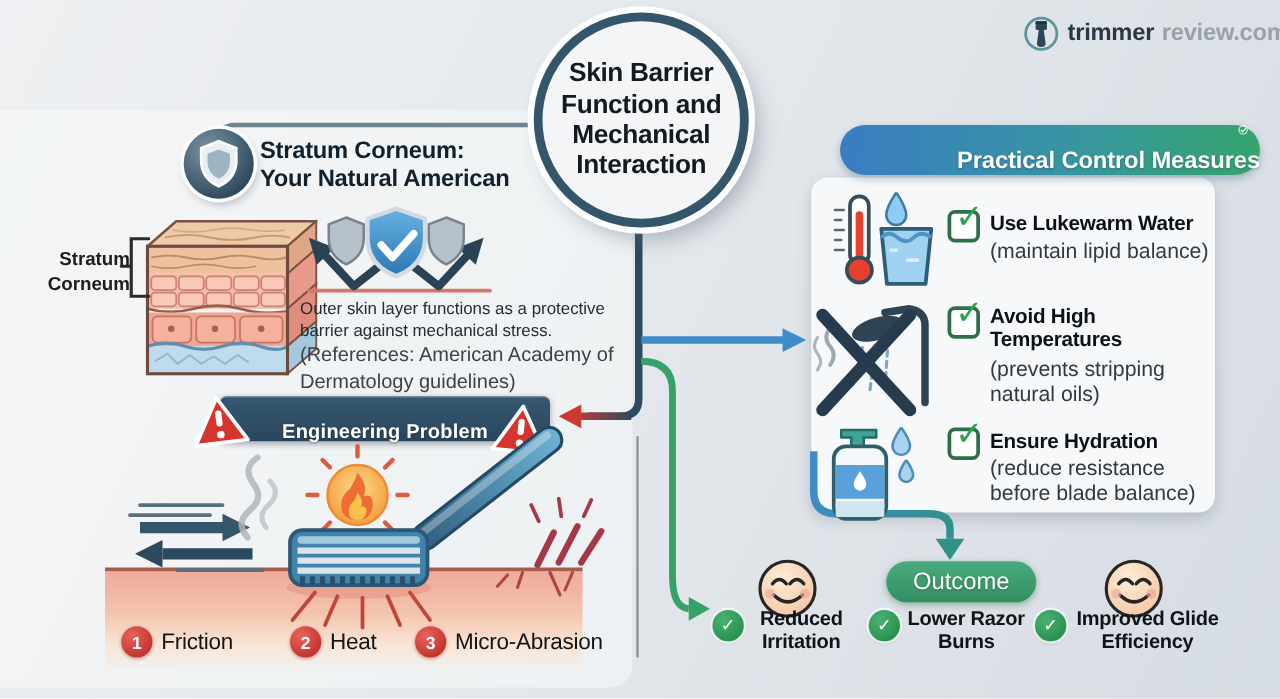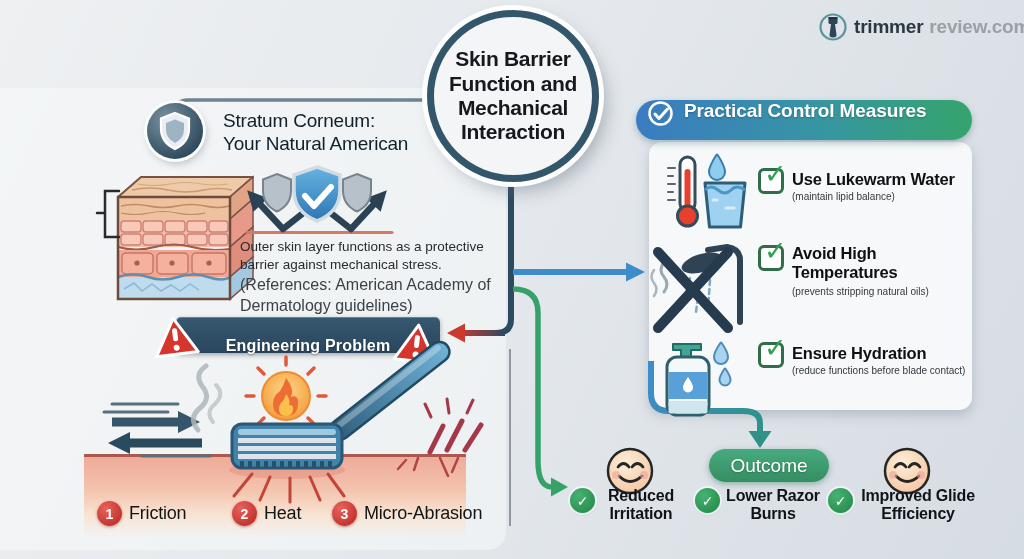--- a/index.html
+++ b/index.html
@@ -25,21 +25,21 @@
     box-shadow:0 0 0 5px #fdfdfd, 7px 9px 18px rgba(90,105,120,.45);
     display:flex; align-items:center; justify-content:center; text-align:center; }
   .center-circle .t { width:140px; font-size:21px; font-weight:800; color:#15191e;
     line-height:1.16; letter-spacing:-.3px; }
 
   
   .shield-badge { left:147px; top:103px; width:56px; height:56px; border-radius:50%;
     background:radial-gradient(circle at 35% 30%,#7a93a3,#2e4a5c 75%);
     box-shadow:0 0 0 3px #fbfcfc, 2px 4px 8px rgba(70,85,100,.4);
     display:flex; align-items:center; justify-content:center; }
-  .left-heading { left:223px; top:109px; font-size:19px; font-weight:400; color:#10202c;
+  .left-heading { left:208px; top:109px; font-size:19px; font-weight:700; color:#10202c;
     line-height:1.22; letter-spacing:-.2px; }
 
   .diagram-label { left:24px; top:198px; width:80px; text-align:right;
     font-size:15px; font-weight:700; color:#1d1d1f; line-height:1.35; }
 
   .desc { left:240px; top:238px; width:258px; font-size:13.5px; color:#272c30;
     font-weight:500; line-height:1.3; }
   .desc-ref { left:240px; top:275px; width:258px; font-size:16px; color:#3c4246;
     font-weight:400; line-height:1.3; }
 
@@ -58,37 +58,37 @@
 
   
   .legend { display:flex; align-items:center; gap:7px; }
   .legend .num { width:25px; height:25px; border-radius:50%; color:#fff;
     background:radial-gradient(circle at 35% 30%,#e8625c,#c3332e 75%);
     font-size:14px; font-weight:800; display:flex; align-items:center; justify-content:center;
     box-shadow:0 1px 3px rgba(120,30,25,.45); }
   .legend .lab { font-size:18px; font-weight:400; color:#121518; letter-spacing:-.2px; }
 
   
-  .measures-header { left:636px; top:100px; width:336px; height:40px; border-radius:20px;
+  .measures-header { left:672px; top:100px; width:336px; height:40px; border-radius:20px;
     background:linear-gradient(95deg,#3a7cc2 0%,#3795a2 55%,#35a46b 100%);
     box-shadow:0 3px 7px rgba(70,110,130,.4);
-    display:flex; align-items:flex-start; padding-left:11px; gap:10px; }
+    display:flex; align-items:flex-end; padding-left:11px; gap:10px;flex-direction:column; }
   .measures-header .t { color:#fff; font-size:19px; font-weight:800; letter-spacing:-.1px;
     text-shadow:0 1px 2px rgba(0,0,0,.25); }
   .measures-panel { left:649px; top:142px; width:323px; height:268px; background:#f6f8f9;
     border-radius:13px; box-shadow:0 5px 12px rgba(120,130,145,.38); }
 
   .checkbox { width:26px; height:26px; background:#fff; border:3px solid #2f6e49;
     border-radius:6px; }
   .checkbox .ck { position:absolute; left:3px; top:-13px; color:#2fa14f;
     font-size:27px; font-weight:900; font-family:"DejaVu Sans",sans-serif; }
 
   .m-title { font-size:16.5px; font-weight:800; color:#0d1115; line-height:1.18;
     letter-spacing:-.2px; }
-  .m-sub { font-size:10px; font-weight:400; color:#33393e; line-height:1.17; }
+  .m-sub { font-size:17px; font-weight:400; color:#33393e; line-height:1.17; }
 
   
   .outcome-pill { left:709px; top:449px; width:120px; height:33px; border-radius:17px;
     background:linear-gradient(180deg,#47ab7e,#348e62);
     box-shadow:0 2px 6px rgba(45,110,80,.45);
     display:flex; align-items:center; justify-content:center; }
   .outcome-pill .t { color:#fff; font-size:19px; font-weight:400;
     text-shadow:0 1px 2px rgba(0,0,0,.25); }
 
   .kcircle { width:25px; height:25px; border-radius:50%; color:#fff;
@@ -378,20 +378,24 @@
     <svg width="40" height="42" viewBox="0 0 40 42">
       <path d="M20,3 l14,5.5 v10 q0,14 -14,20.5 q-14,-6.5 -14,-20.5 v-10 z" fill="#e9eef2" stroke="#fff" stroke-width="2.2"></path>
       <path d="M20,9.5 l9,3.5 v6.5 q0,9 -9,13.5 q-9,-4.5 -9,-13.5 v-6.5 z" fill="#9fb4c2"></path>
     </svg>
   </div>
   <div class="abs left-heading z5">
     <div>Stratum Corneum:</div>
     <div>Your Natural American</div>
   </div>
 
+  <div class="abs diagram-label z5">
+    <div>Stratum</div>
+    <div>Corneum</div>
+  </div>
 
   <div class="abs desc z5">Outer skin layer functions as a protective barrier against mechanical stress.</div>
   <div class="abs desc-ref z5">(References: American Academy of Dermatology guidelines)</div>
 
   <div class="abs legend z5" style="left:97px; top:501px;">
     <span class="num">1</span>
     <span class="lab">Friction</span>
   </div>
   <div class="abs legend z5" style="left:232px; top:501px;">
     <span class="num">2</span>
@@ -419,21 +423,21 @@
   <div class="abs checkbox z5" style="left:758px; top:245px;">
     <span class="ck">✓</span>
   </div>
   <div class="abs m-title z5" style="left:792px; top:244px; width:130px;">Avoid High Temperatures</div>
   <div class="abs m-sub z5" style="left:792px; top:286px; width:160px;">(prevents stripping natural oils)</div>
 
   <div class="abs checkbox z5" style="left:758px; top:342px;">
     <span class="ck">✓</span>
   </div>
   <div class="abs m-title z5" style="left:792px; top:344px; width:175px;">Ensure Hydration</div>
-  <div class="abs m-sub z5" style="left:792px; top:365px; width:185px;">(reduce functions before blade contact)</div>
+  <div class="abs m-sub z5" style="left:792px; top:365px; width:185px;">(reduce resistance before blade balance)</div>
 
   <div class="abs outcome-pill z5">
     <span class="t">Outcome</span>
   </div>
 
   <div class="abs kcircle z5" style="left:570px; top:488px;">
       <span>✓</span>
     </div>
   <div class="abs o-label z5" style="left:598px; top:487px; width:86px;">Reduced Irritation</div>
 

